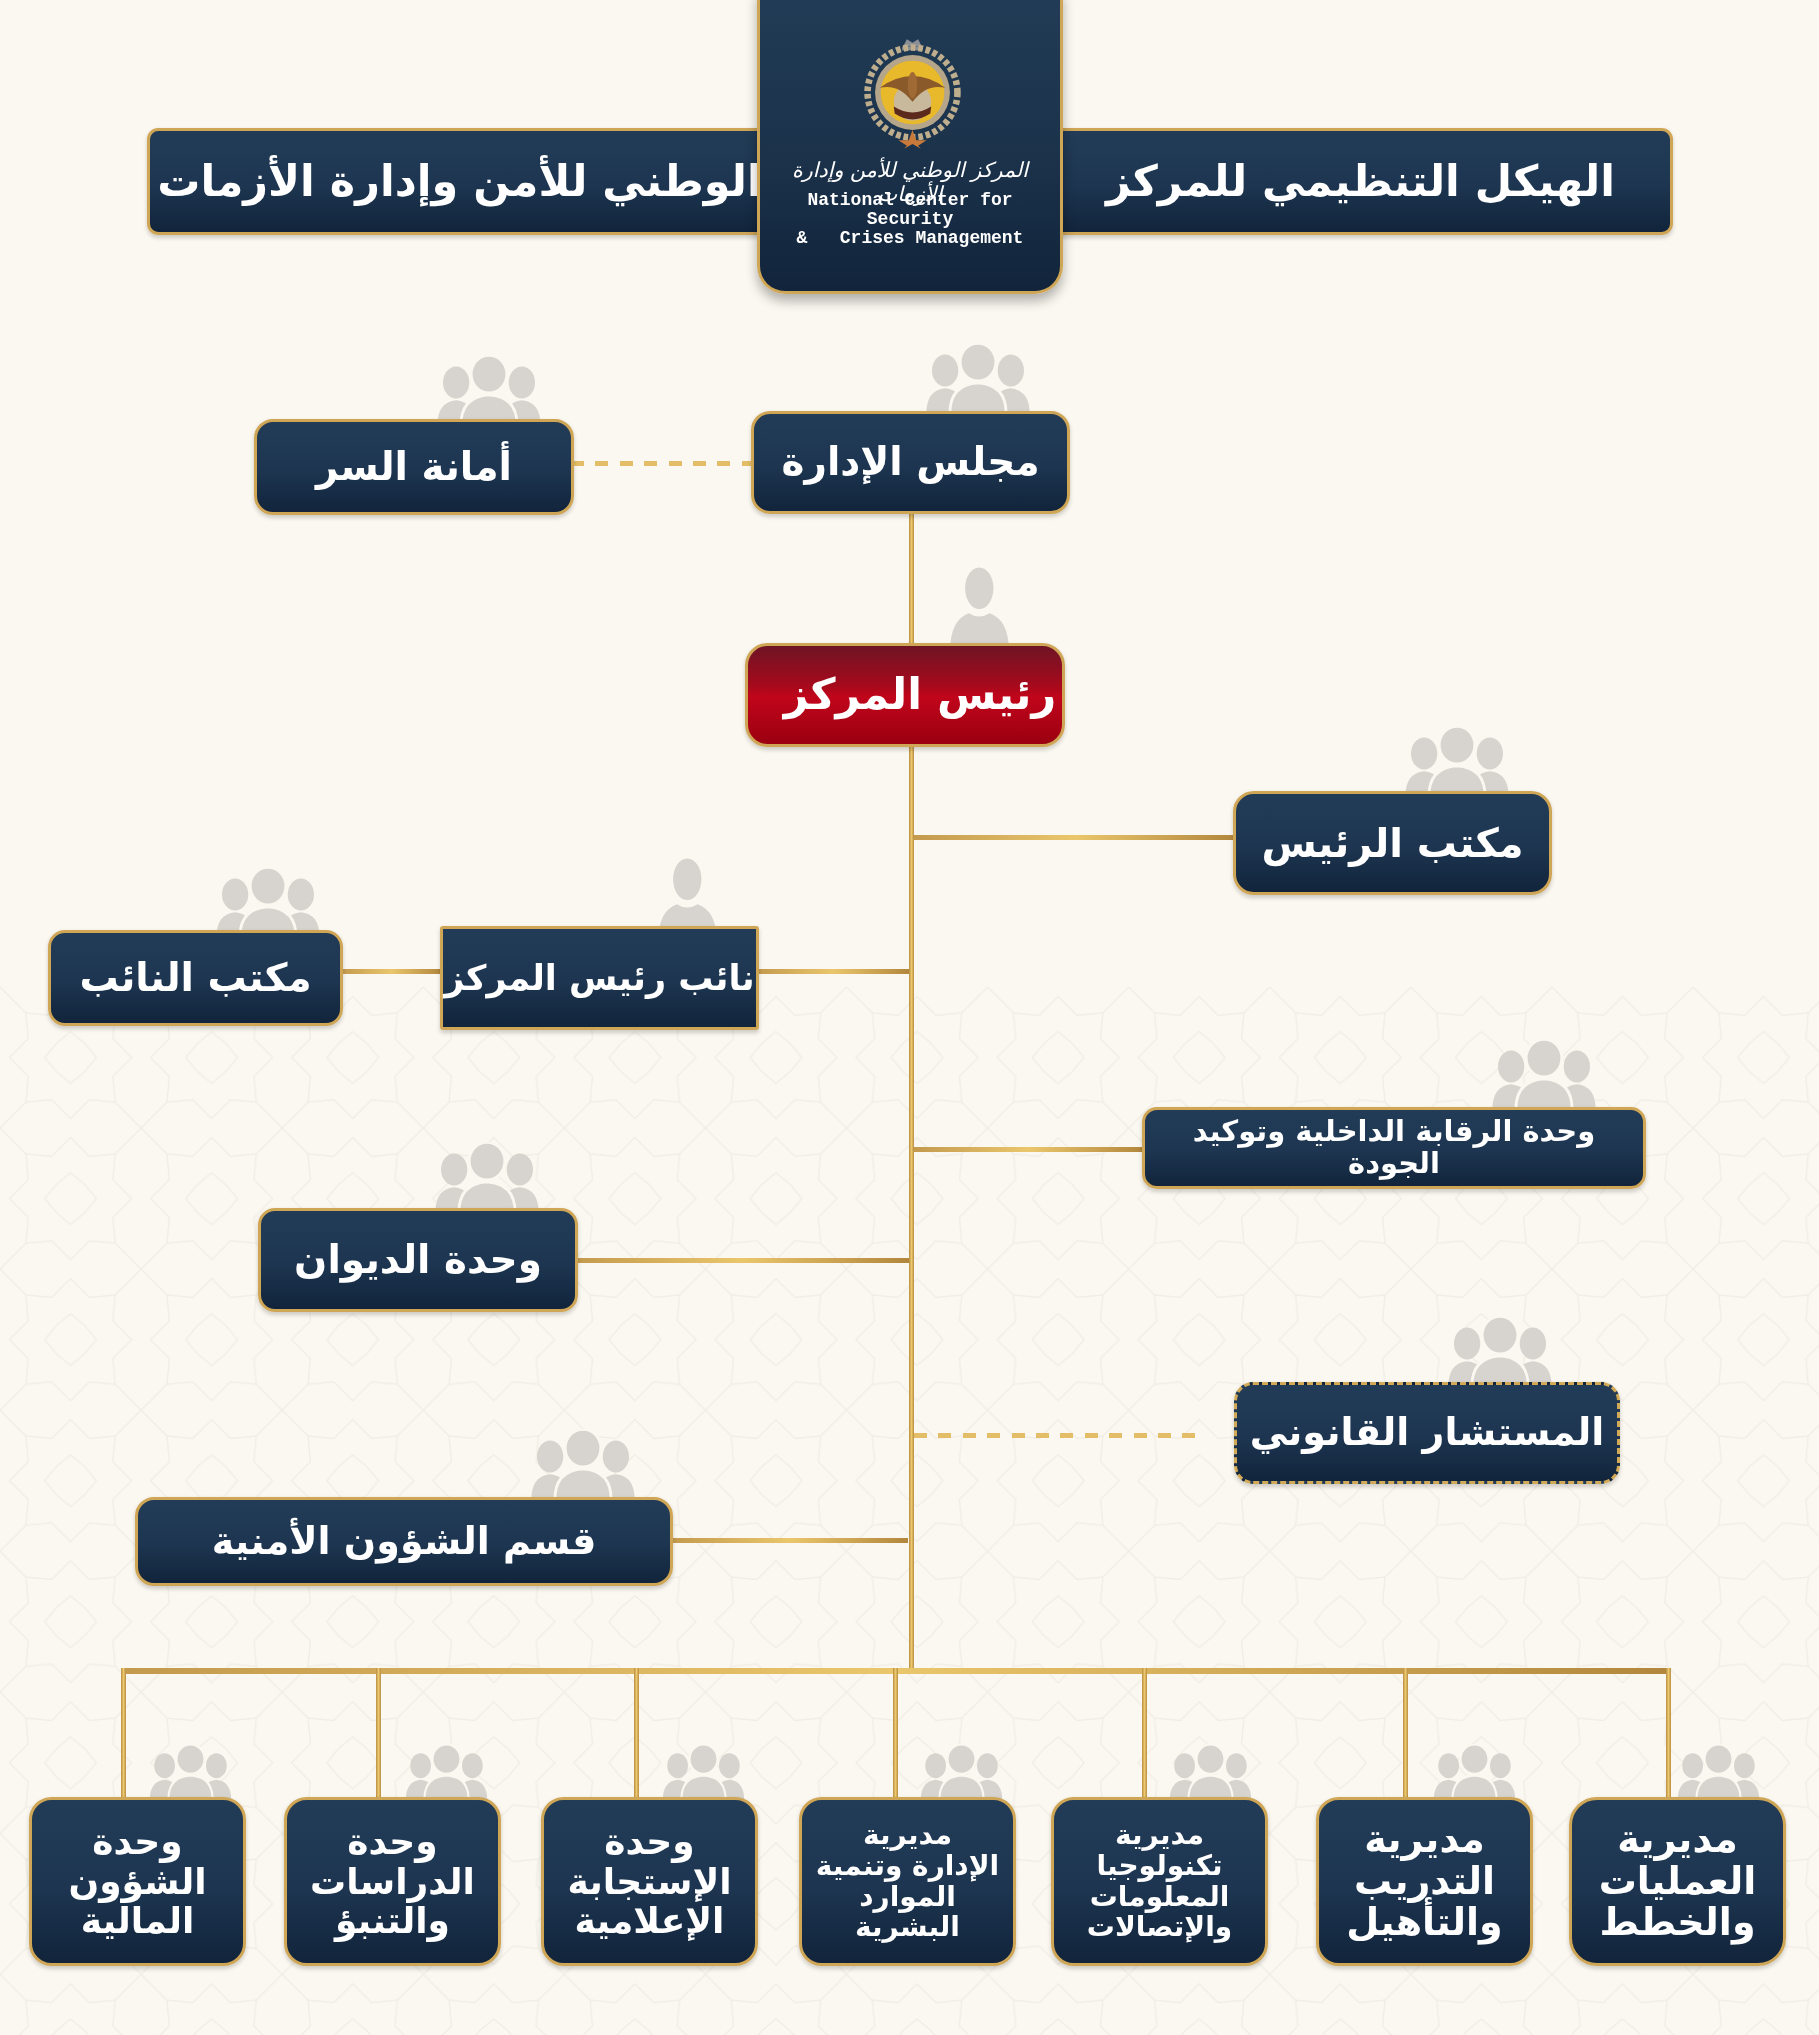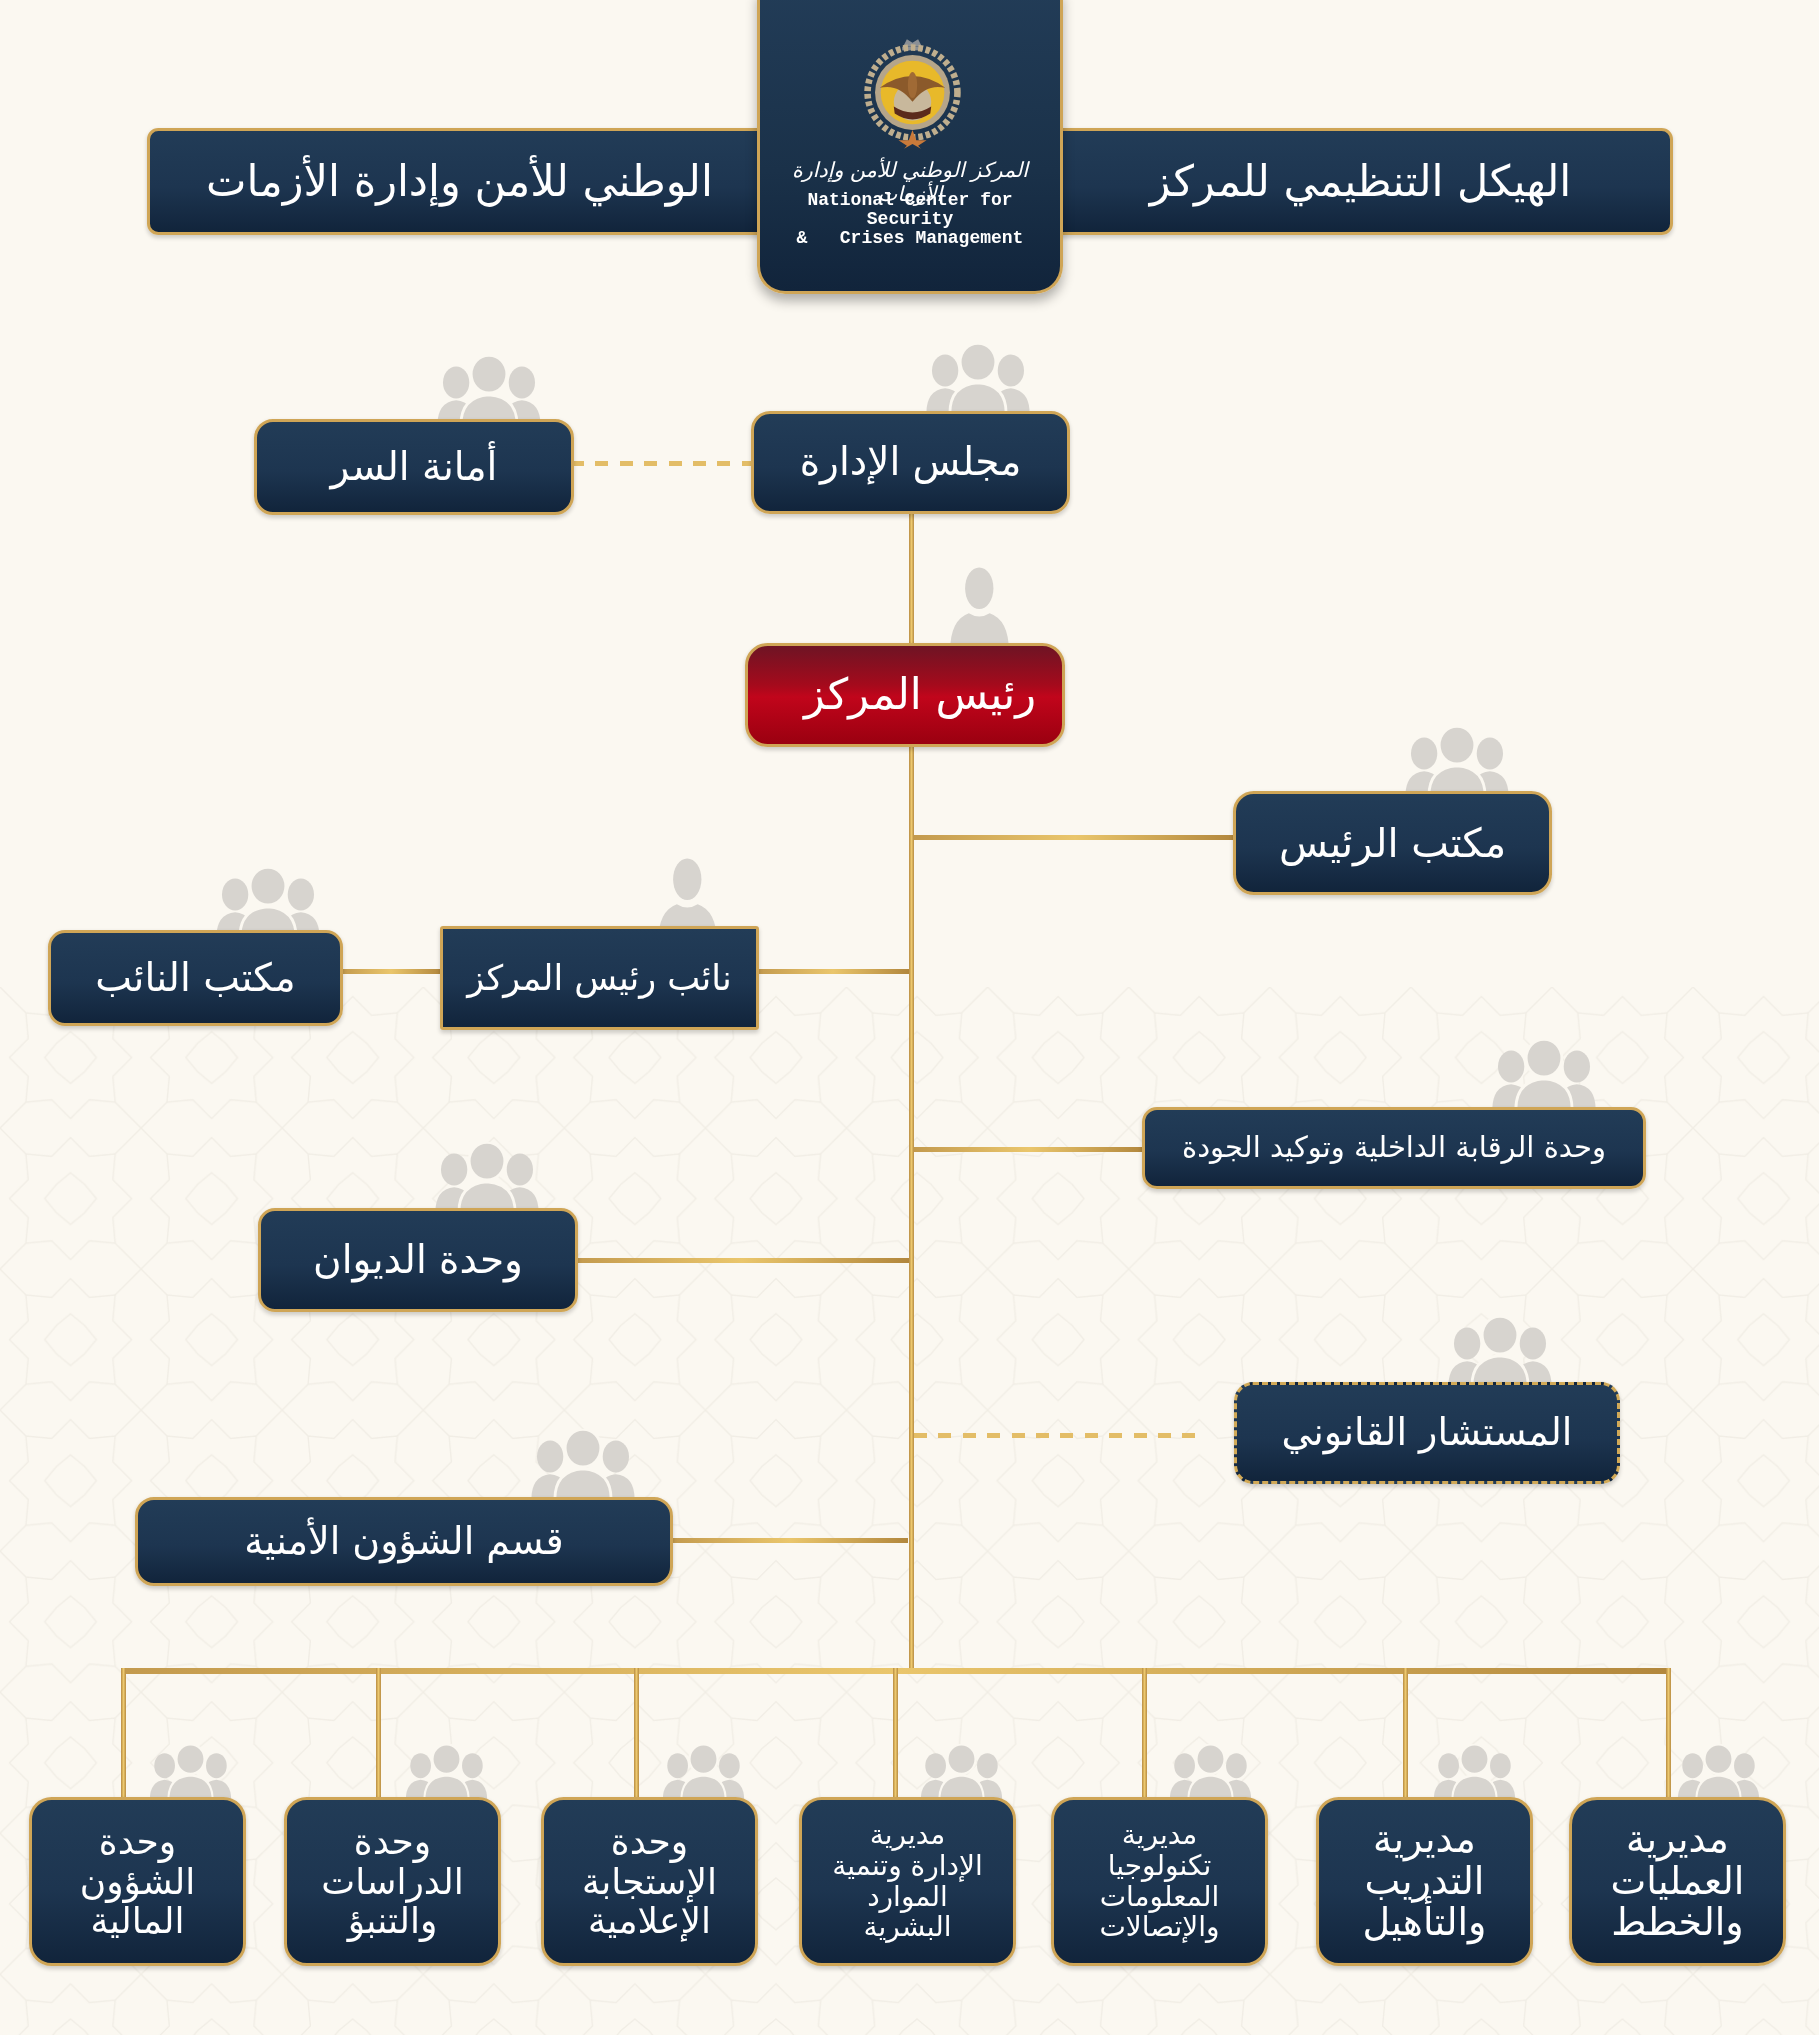--- a/index.html
+++ b/index.html
@@ -11,21 +11,21 @@
   .pattern { position:absolute; left:0; top:987px; width:1820px; height:1048px; opacity:0.55; }
   .line { position:absolute; background:linear-gradient(90deg,#c39a4e,#eac66c,#b2873d); }
   .vline { position:absolute; background:linear-gradient(90deg,#b88c42,#ecc86e,#b88c42); }
   .dash-h { position:absolute; height:4.7px;
     background:repeating-linear-gradient(90deg,#e3bd67 0 13px,transparent 13px 24.4px); }
   .box {
     position:absolute; box-sizing:border-box;
     border:3.8px solid #cfa556;
     background:linear-gradient(180deg,#223c57 0%,#1d3550 55%,#11243b 100%);
     color:#fff; display:flex; align-items:center; justify-content:center;
-    text-align:center; font-weight:normal; direction:rtl;
+    text-align:center; font-weight:bold; direction:rtl;
     box-shadow:0 2.8px 4.7px rgba(0,0,0,0.18);
   }
   .box.red { background:linear-gradient(180deg,#6e1424 0%,#a50a1c 40%,#c1051b 52%,#9a0010 100%);padding-left:30px; }
   .box.dashed { border:3.8px dashed #d1a957; }
   .box span { display:block; line-height:1.1; }
   .people { position:absolute; }
   .logo-panel {
     position:absolute; left:757px; top:-9.4px; width:306px; height:303px; box-sizing:border-box;
     border:3.8px solid #cfa556; border-top:none; border-radius:0 0 28px 28px;
     background:linear-gradient(180deg,#223c57 0%,#1a3149 60%,#11243b 100%);

